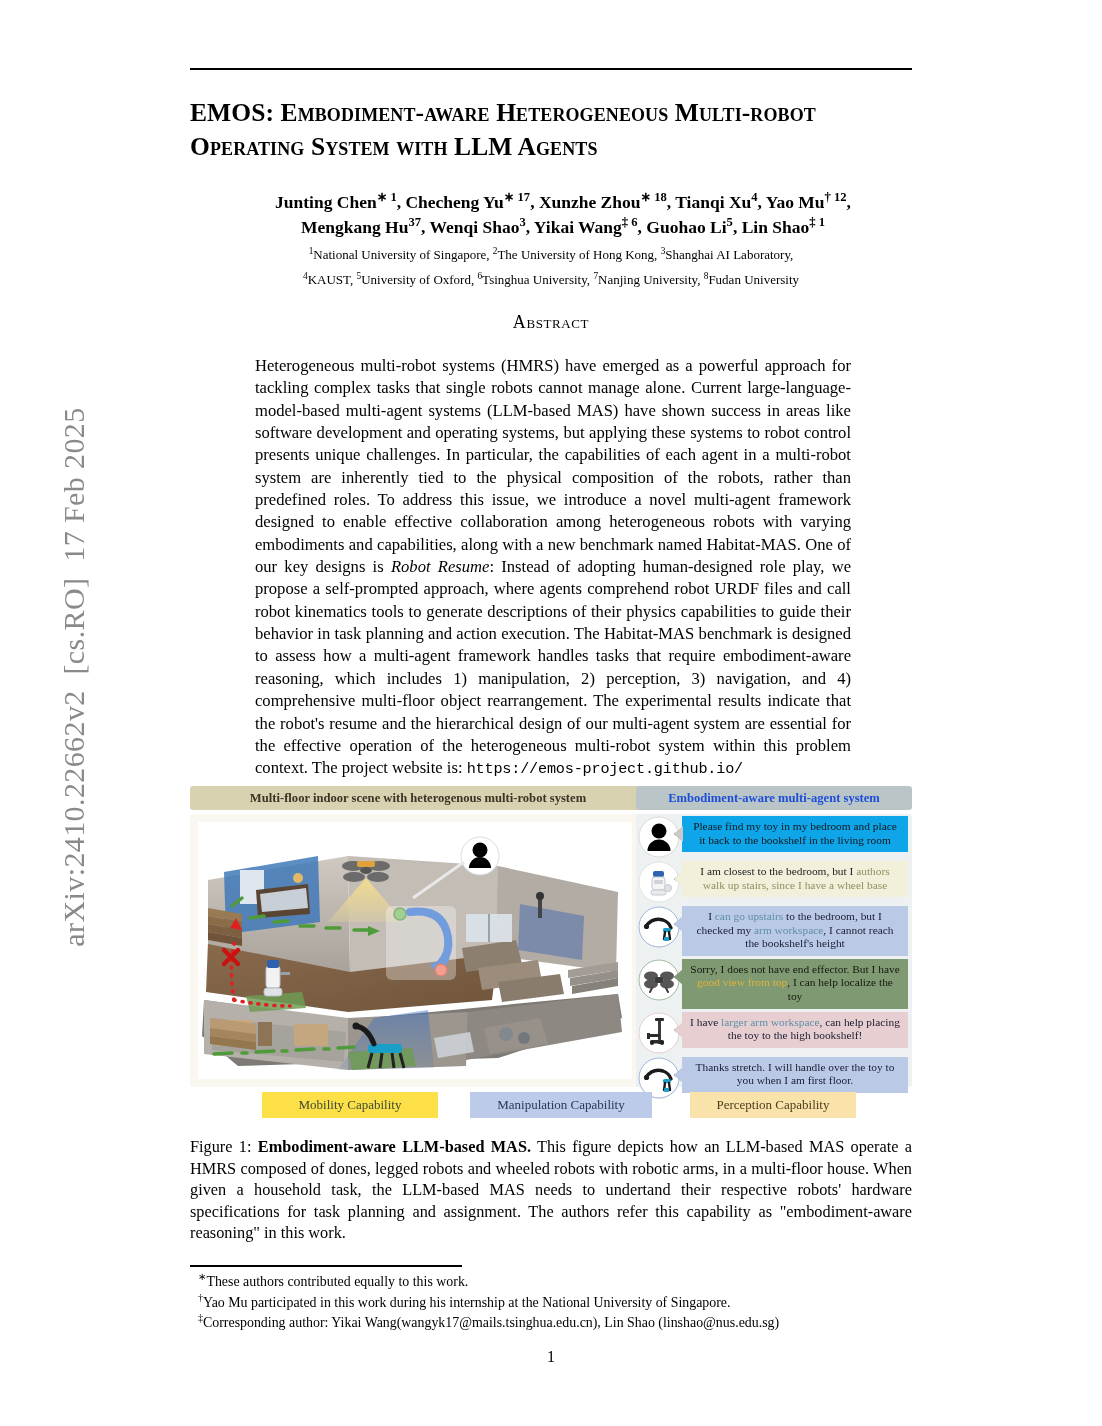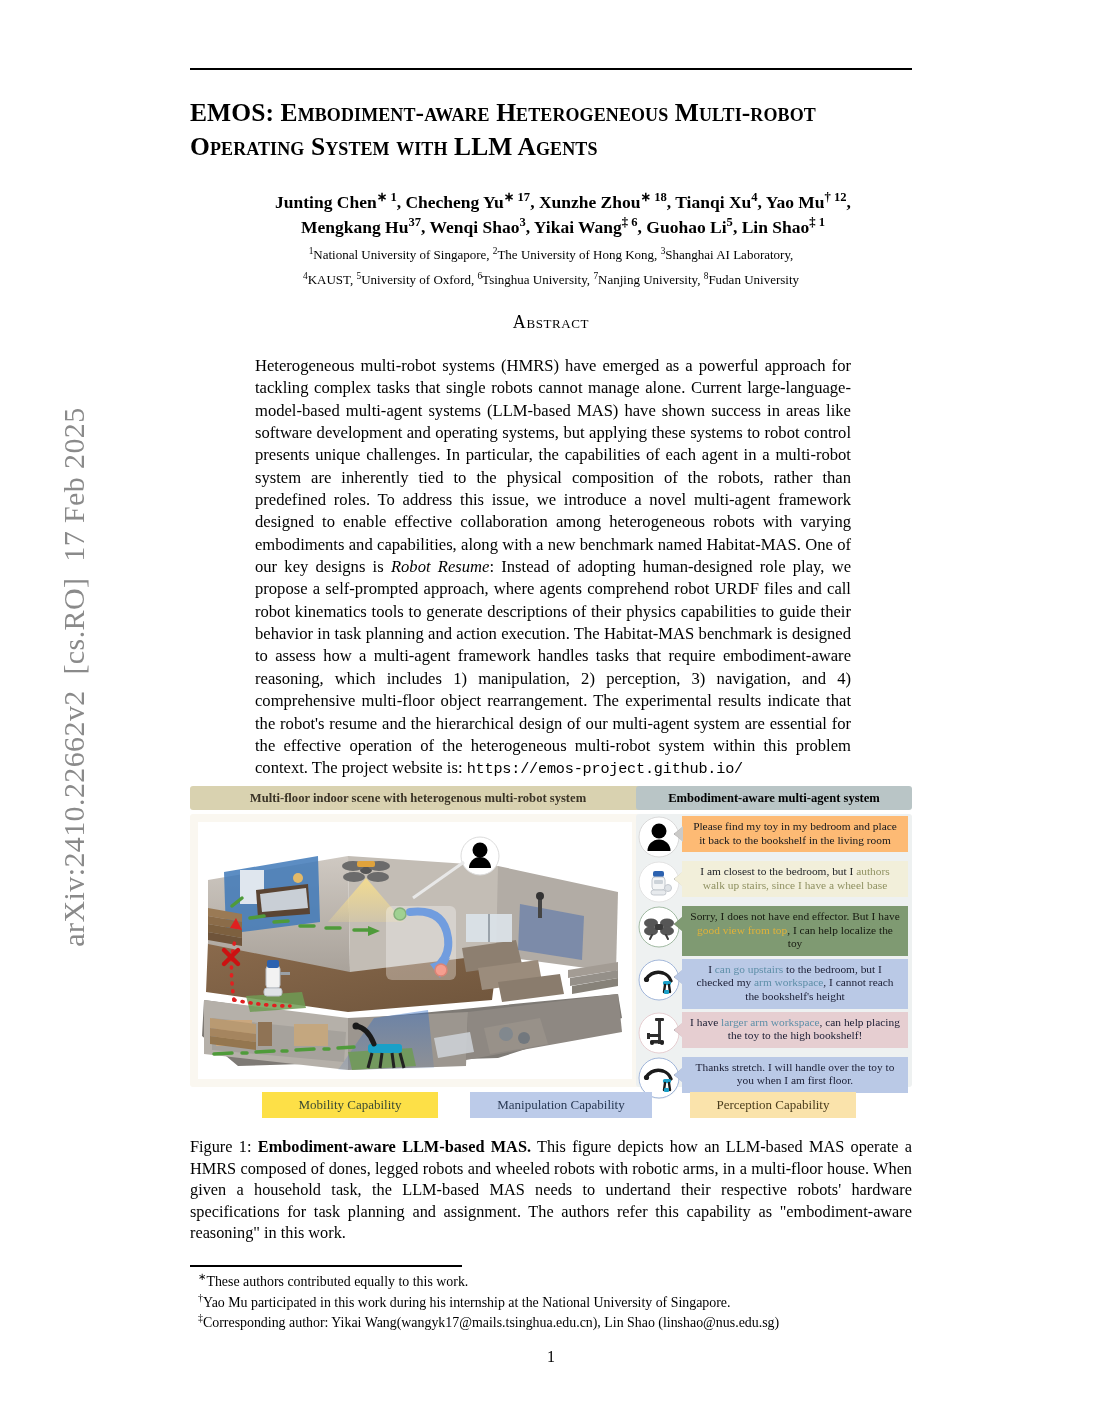--- a/index.html
+++ b/index.html
@@ -95,21 +95,21 @@
     background:#d9d2b0;
     border-radius:3px;
     display:flex; align-items:center; justify-content:center;
     font-size:12.6px; font-weight:bold; color:#3a3326;
   }
   .fig-head-right{
     position:absolute; left:446px; top:0; width:276px; height:24px;
     background:#b9c5c6;
     border-radius:3px;
     display:flex; align-items:center; justify-content:center;
-    font-size:12.6px; font-weight:bold; color:#000000;
+    font-size:12.6px; font-weight:bold; color:#1d4ed8;
   }
   
   .scene-panel{
     position:absolute; left:0; top:28px; width:450px; height:273px;
     background:#faf7f0;
     border-radius:3px;
     overflow:hidden;
   }
   .scene-inner{
     position:absolute; left:8px; top:8px; width:434px; height:257px;
@@ -402,75 +402,75 @@
     <div class="chat-panel">
 
       <div class="chat-row">
         <div class="avatar">
           <svg width="42" height="42" viewBox="0 0 42 42">
               <circle cx="21" cy="21" r="20" fill="#fff" stroke="#d8d8d8"></circle>
               <circle cx="21" cy="15" r="7.5" fill="#000"></circle>
               <path d="M9.5 35 a11.5 11.5 0 0 1 23 0 z" fill="#000"></path>
             </svg>
         </div>
-        <div class="bubble" style="background:#fdba74">
+        <div class="bubble" style="background:#0ea5e9">
           <span class="tail" style="border-right-color:#cbcac8"></span>
           <span>Please find my toy in my bedroom and place it back to the bookshelf in the living room</span>
         </div>
       </div>
 
       <div class="chat-row">
         <div class="avatar">
           <svg width="42" height="42" viewBox="0 0 42 42">
               <circle cx="21" cy="21" r="20" fill="#fff" stroke="#e2e2e2"></circle>
           <rect x="15" y="10" width="11" height="6" rx="2" fill="#2c62b0"></rect>
           <rect x="14" y="16" width="13" height="13" rx="3" fill="#f4f5f6" stroke="#c3c8ce"></rect>
           <rect x="16" y="19" width="9" height="4" rx="1" fill="#cdd3d9"></rect>
           <rect x="13" y="29" width="15" height="5" rx="2.5" fill="#e7eaed" stroke="#c3c8ce"></rect>
           <circle cx="30" cy="27" r="3.5" fill="#dfe3e7" stroke="#c3c8ce"></circle>
           </svg>
         </div>
         <div class="bubble" style="background:#f2efda">
           <span class="tail" style="border-right-color:#f2efda"></span>
           <span><span style="color:#1a1d22">I am closest to the bedroom, but I </span><span style="color:#8f9161">authors walk up stairs, since I have a wheel base</span></span>
+        </div>
+      </div>
+
+      <div class="chat-row">
+        <div class="avatar">
+          <svg width="42" height="42" viewBox="0 0 42 42">
+              <circle cx="21" cy="21" r="20" fill="#fff" stroke="#9fb4d8"></circle>
+          <path d="M8 20 q7 -9 17 -6 q6 2 8 8" fill="none" stroke="#1b1b1b" stroke-width="3.4" stroke-linecap="round"></path>
+          <circle cx="8.5" cy="20.5" r="2.6" fill="#1b1b1b"></circle>
+          <rect x="25" y="22" width="8" height="4" rx="1.6" fill="#1aa0c8"></rect>
+          <path d="M27 26 l-1 7 M31 26 l1 7" stroke="#1b1b1b" stroke-width="2.4" stroke-linecap="round"></path>
+          <rect x="26" y="31" width="5" height="4" rx="1" fill="#1aa0c8"></rect>
+          </svg>
+        </div>
+        <div class="bubble" style="background:#bac9e6">
+          <span class="tail" style="border-right-color:#bac9e6"></span>
+          <span><span style="color:#1a1d33">I </span><span style="color:#5e8fa8">can go upstairs</span><span style="color:#1a1d33"> to the bedroom, but I checked my </span><span style="color:#5e8fa8">arm workspace</span><span style="color:#1a1d33">, I cannot reach the bookshelf's height</span></span>
         </div>
       </div>
 
       <div class="chat-row">
         <div class="avatar">
           <svg width="42" height="42" viewBox="0 0 42 42">
               <circle cx="21" cy="21" r="20" fill="#fff" stroke="#9fb8a0"></circle>
           <ellipse cx="13" cy="17" rx="7" ry="4.5" fill="#565656"></ellipse>
           <ellipse cx="29" cy="17" rx="7" ry="4.5" fill="#565656"></ellipse>
           <ellipse cx="13" cy="25" rx="7" ry="4.5" fill="#565656"></ellipse>
           <ellipse cx="29" cy="25" rx="7" ry="4.5" fill="#565656"></ellipse>
           <rect x="17" y="18" width="8" height="6" rx="2" fill="#3b3b3b"></rect>
           <path d="M14 29 l-2 4 M28 29 l2 4" stroke="#3b3b3b" stroke-width="2" stroke-linecap="round"></path>
           </svg>
         </div>
         <div class="bubble" style="background:#7f9a72">
           <span class="tail" style="border-right-color:#7f9a72"></span>
           <span><span style="color:#15180f">Sorry, I does not have end effector. But I have </span><span style="color:#e0b23a">good view from top</span><span style="color:#15180f">, I can help localize the toy</span></span>
-        </div>
-      </div>
-
-      <div class="chat-row">
-        <div class="avatar">
-          <svg width="42" height="42" viewBox="0 0 42 42">
-              <circle cx="21" cy="21" r="20" fill="#fff" stroke="#9fb4d8"></circle>
-          <path d="M8 20 q7 -9 17 -6 q6 2 8 8" fill="none" stroke="#1b1b1b" stroke-width="3.4" stroke-linecap="round"></path>
-          <circle cx="8.5" cy="20.5" r="2.6" fill="#1b1b1b"></circle>
-          <rect x="25" y="22" width="8" height="4" rx="1.6" fill="#1aa0c8"></rect>
-          <path d="M27 26 l-1 7 M31 26 l1 7" stroke="#1b1b1b" stroke-width="2.4" stroke-linecap="round"></path>
-          <rect x="26" y="31" width="5" height="4" rx="1" fill="#1aa0c8"></rect>
-          </svg>
-        </div>
-        <div class="bubble" style="background:#bac9e6">
-          <span class="tail" style="border-right-color:#bac9e6"></span>
-          <span><span style="color:#1a1d33">I </span><span style="color:#5e8fa8">can go upstairs</span><span style="color:#1a1d33"> to the bedroom, but I checked my </span><span style="color:#5e8fa8">arm workspace</span><span style="color:#1a1d33">, I cannot reach the bookshelf's height</span></span>
         </div>
       </div>
 
       <div class="chat-row">
         <div class="avatar">
           <svg width="42" height="42" viewBox="0 0 42 42">
               <circle cx="21" cy="21" r="20" fill="#fff" stroke="#e5cdd0"></circle>
           <rect x="20" y="8" width="3" height="24" fill="#3a3a3a"></rect>
           <rect x="17" y="6" width="9" height="3" rx="1" fill="#2c2c2c"></rect>
           <rect x="10" y="22" width="12" height="3" fill="#2c2c2c"></rect>

